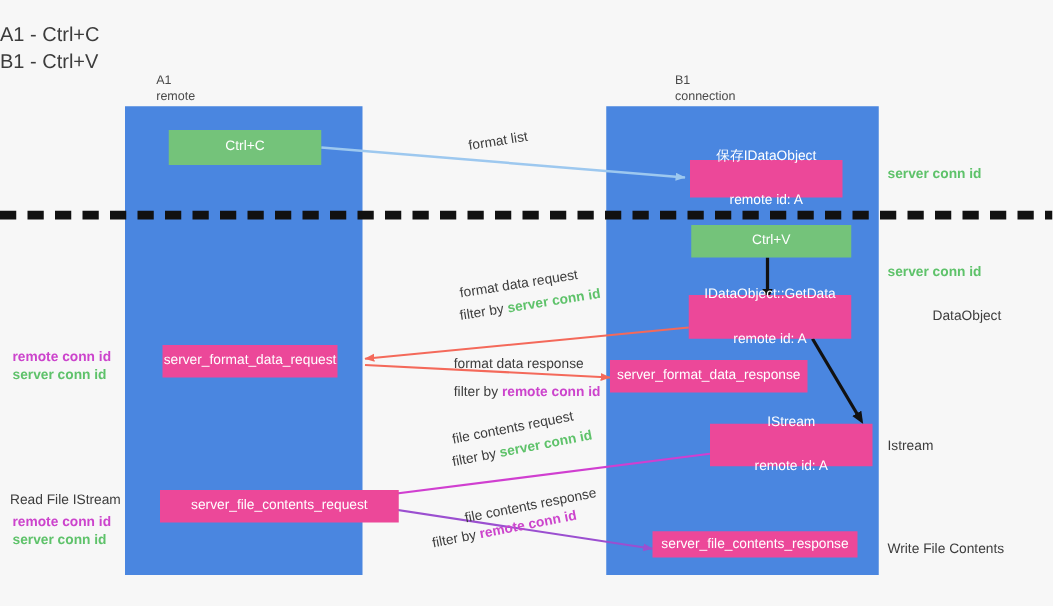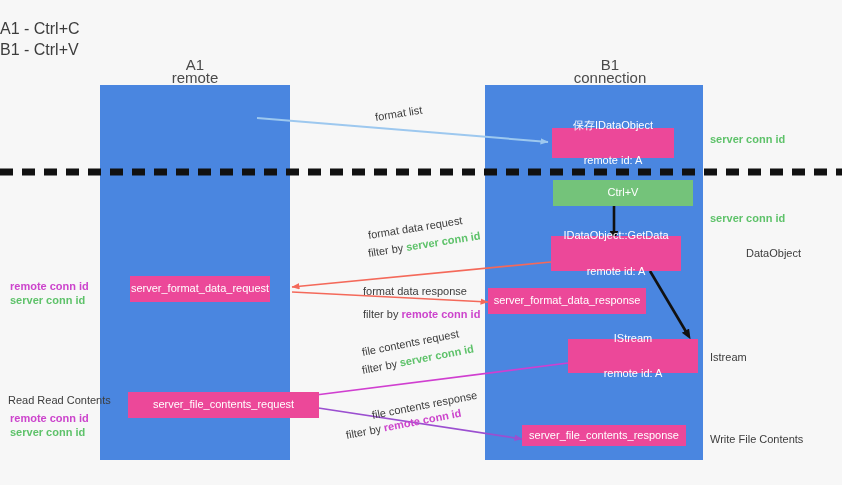--- a/index.html
+++ b/index.html
@@ -18,21 +18,21 @@
   #title{
     left:0;top:8px;width:842px;
     text-align:left;
     font-size:16px;line-height:21px;
     color:#3c3c3c;
     margin-top:10px;
   }
 
   
   .col-head{
-    text-align:center;font-size:15px;line-height:13px;color:#4a4a4a;
+    font-size:10px;line-height:13px;color:#4a4a4a;
   }
   .col-head .t2{display:block;}
 
   
   .lane{background:#4a86e0;}
 
   
   .box{
     box-sizing:border-box;
     display:flex;flex-direction:column;
@@ -112,27 +112,30 @@
 
     <line x1="551" y1="262" x2="292" y2="287" stroke="#f4695a" stroke-width="1.7" marker-end="url(#ah-red)"></line>
 
     <line x1="292" y1="292" x2="488" y2="302" stroke="#f4695a" stroke-width="1.7" marker-end="url(#ah-red)"></line>
 
     <line x1="568" y1="363" x2="292" y2="398" stroke="#d03fd0" stroke-width="1.7" marker-end="url(#ah-magenta)"></line>
 
     <line x1="292" y1="404" x2="522" y2="439" stroke="#9b4fd0" stroke-width="1.7" marker-end="url(#ah-purple)"></line>
   </svg>
 
+  <div class="abs box green" style="left:135px;top:104px;width:122px;height:28px;">
+    <span>Ctrl+C</span>
+  </div>
 
   <div class="abs box orange" style="left:552px;top:128px;width:122px;height:30px;">
     <span>保存IDataObject</span>
     <span class="l2">remote id: A</span>
   </div>
 
-  <div class="abs box green" style="left:553px;top:180px;width:140px;height:26px;">
+  <div class="abs box green" style="left:553px;top:180px;width:128px;height:26px;">
     <span>Ctrl+V</span>
   </div>
 
   <div class="abs box orange" style="left:551px;top:236px;width:130px;height:35px;">
     <span>IDataObject::GetData</span>
     <span class="l2">remote id: A</span>
   </div>
 
   <div class="abs box orange" style="left:568px;top:339px;width:130px;height:34px;">
     <span>IStream</span>
@@ -195,20 +198,20 @@
 
   <div class="abs lbl" style="left:710px;top:350px;">Istream</div>
 
   <div class="abs lbl" style="left:710px;top:432px;">Write File Contents</div>
 
   <div class="abs stack" style="left:10px;top:279px;">
     <div class="lbl magenta">remote conn id</div>
     <div class="lbl green">server conn id</div>
   </div>
 
-  <div class="abs lbl dark" style="left:8px;top:393px;">Read Read Contents</div>
+  <div class="abs lbl dark" style="left:8px;top:393px;">Read File IStream</div>
 
   <div class="abs stack" style="left:10px;top:411px;">
     <div class="lbl magenta">remote conn id</div>
     <div class="lbl green">server conn id</div>
   </div>
 
 </div>
 
 </body></html>

